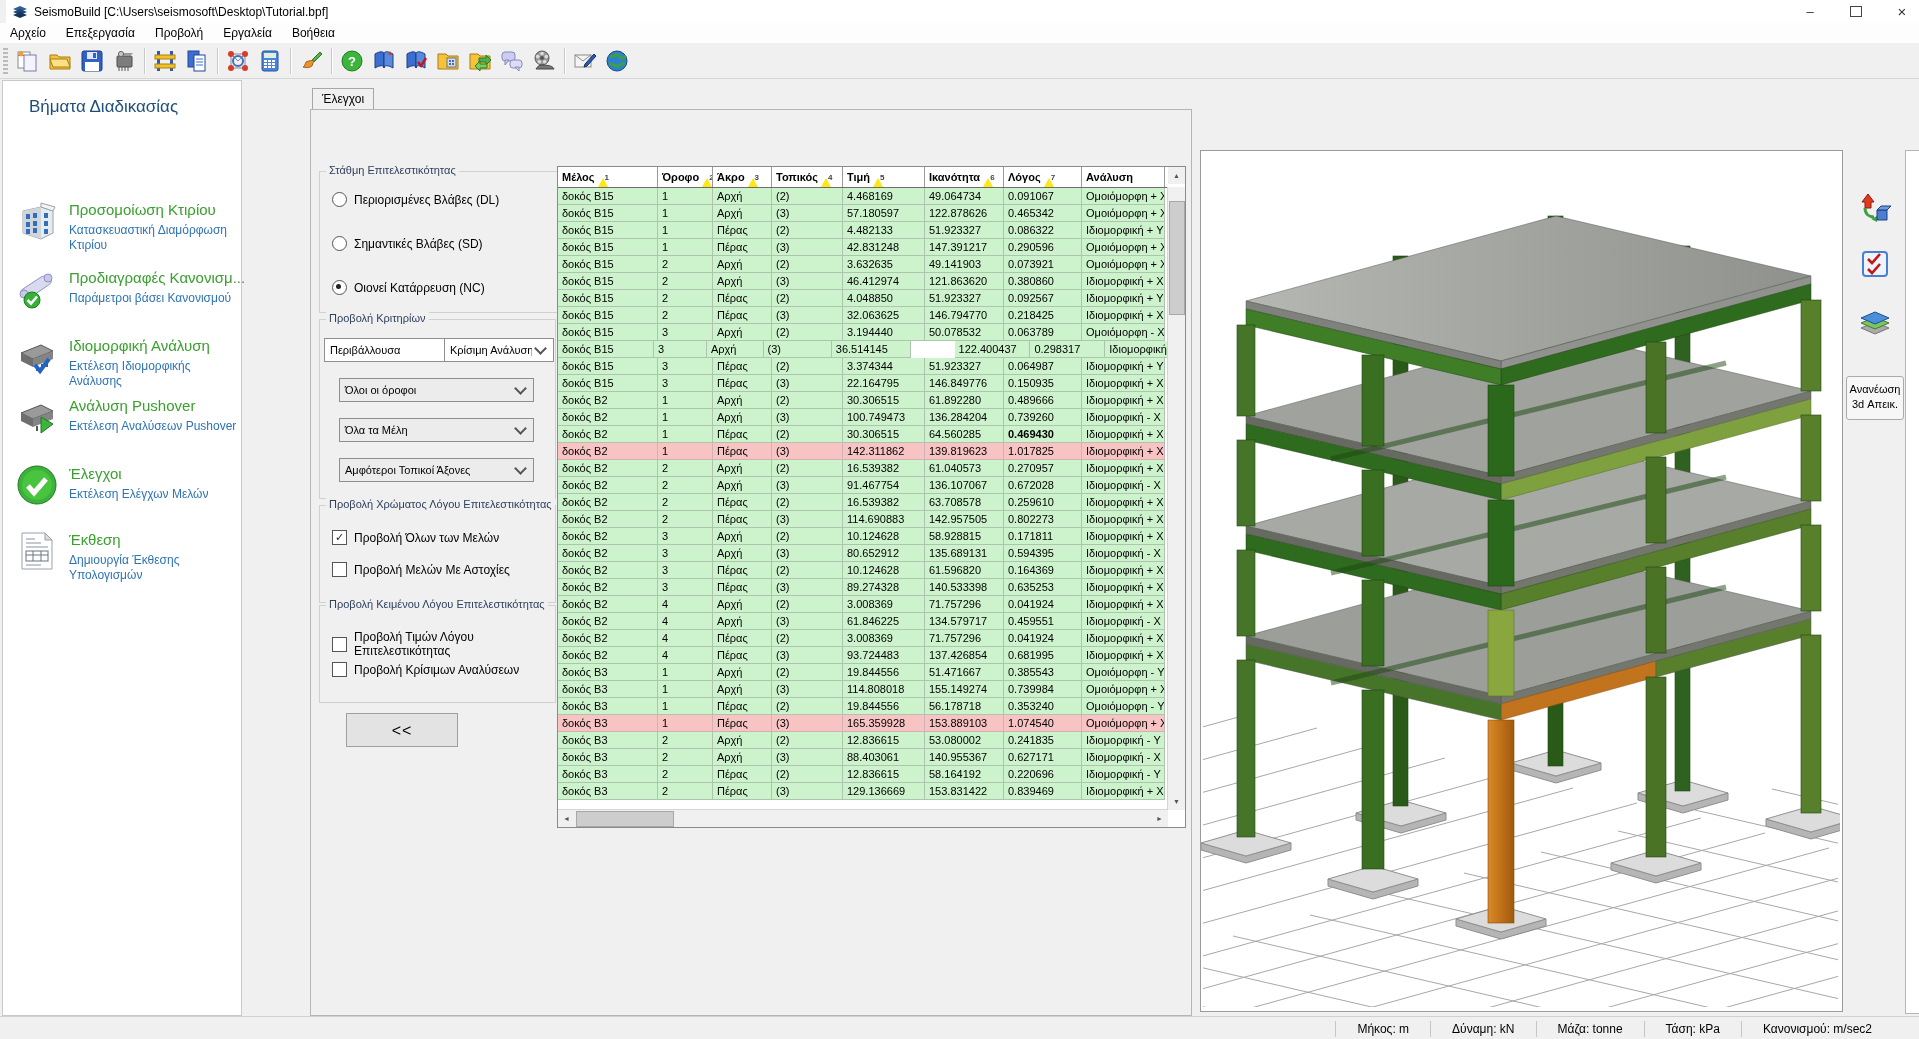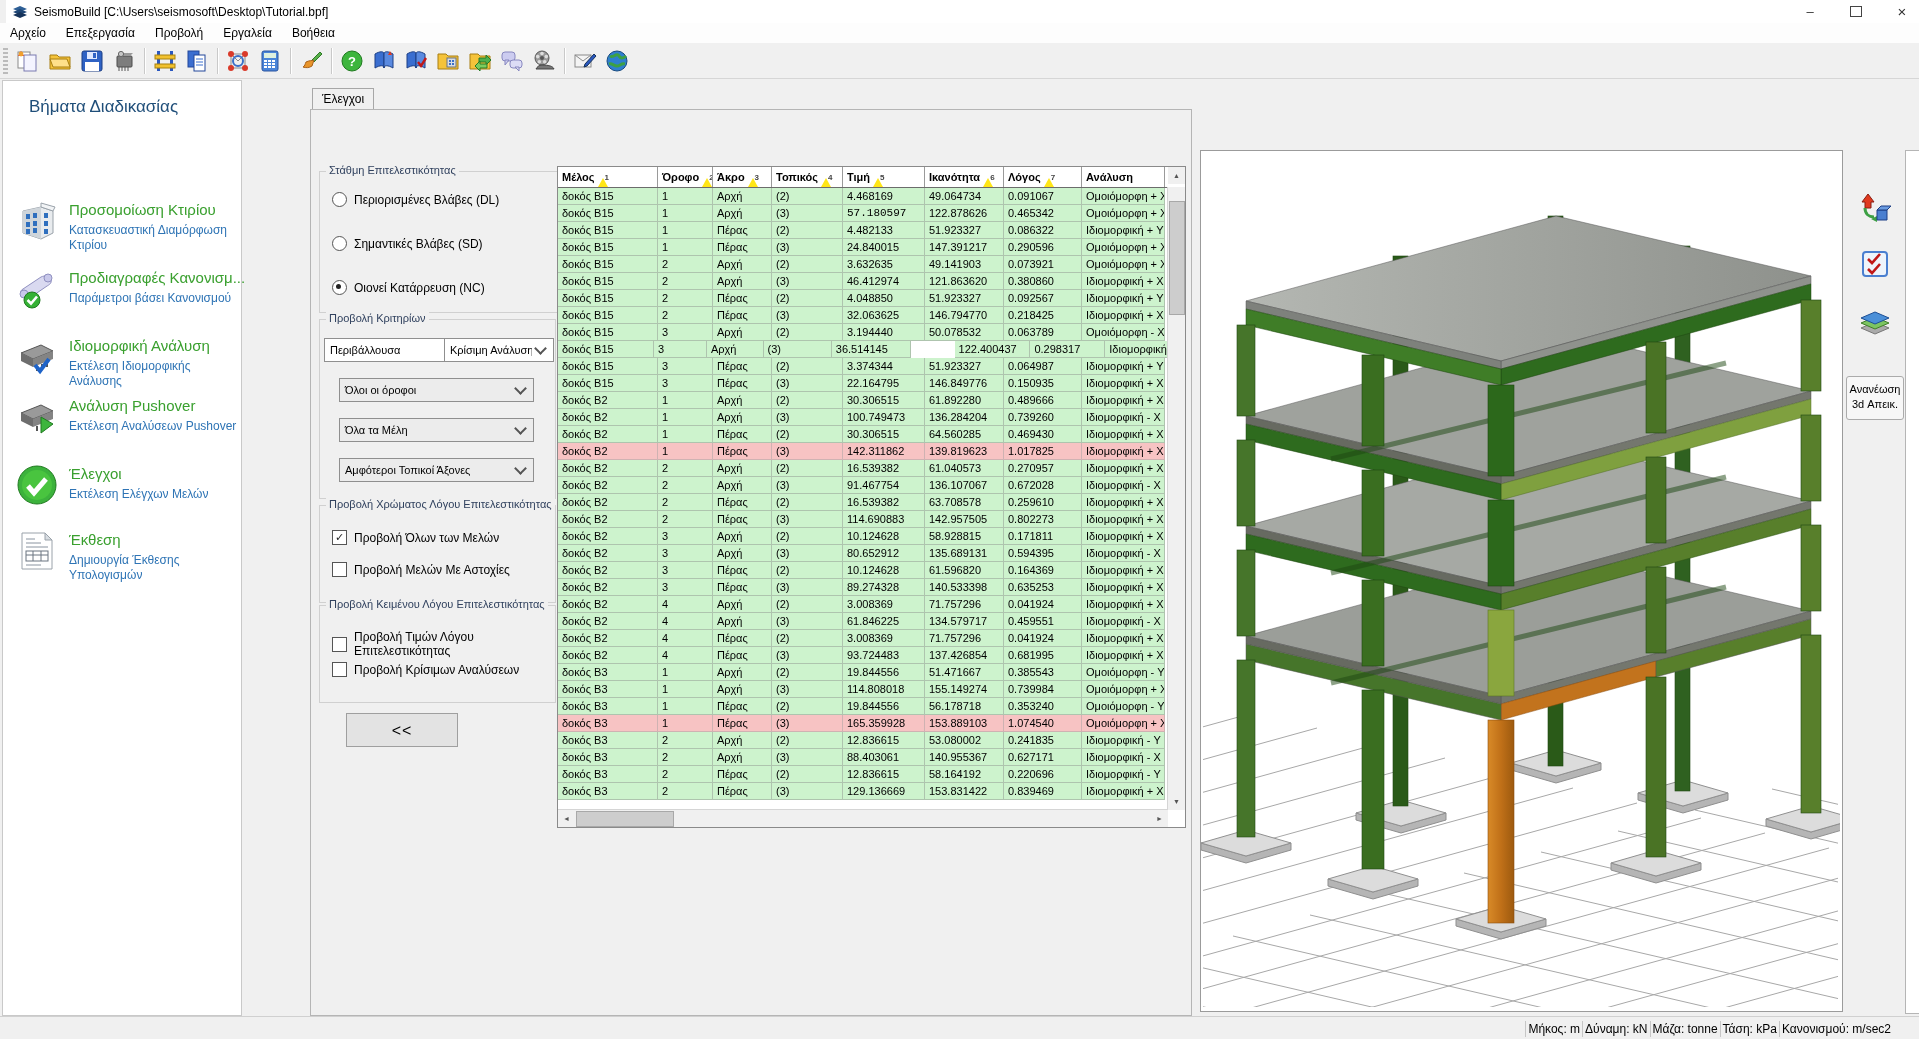--- a/index.html
+++ b/index.html
@@ -63,21 +63,21 @@
   .sthumb{position:absolute;background:#cdcdcd;border:1px solid #a8a8a8;}
   
   #view3d{left:1196px;top:84px;width:649px;height:932px;background:#f0f0f0;}
   #scene-border{position:absolute;left:4px;top:66px;width:641px;height:860px;background:#fff;border:1px solid #9b9b9b;}
   #rail{left:1845px;top:84px;width:60px;height:932px;background:#f0f0f0;}
   .railbtn{position:absolute;left:10px;width:40px;height:40px;display:flex;align-items:center;justify-content:center;}
   #btn-refresh3d{position:absolute;left:1px;top:292px;width:58px;height:44px;background:#f7f7f7;border:1px solid #ababab;border-radius:3px;font-size:11px;text-align:center;padding-top:5px;box-sizing:border-box;line-height:15px;}
   #rightstrip{left:1905px;top:150px;width:13px;height:862px;background:#fff;border:1px solid #b5b5b5;}
   
   #statusbar{left:0;top:1016px;width:1919px;height:23px;background:#f0f0f0;border-top:1px solid #d0d0d0;display:flex;justify-content:flex-end;align-items:center;}
-  .sitem{padding:0 2px;border-left:1px solid #c6c6c6;height:16px;line-height:16px;font-size:12px;white-space:nowrap;}
+  .sitem{padding:0 21px;border-left:1px solid #c6c6c6;height:16px;line-height:16px;font-size:12px;white-space:nowrap;}
   #statusbar .pad{width:26px;}
   svg{display:block;}
 </style>
 </head>
 <body>
 
 <div id="titlebar" class="abs">
   <svg id="appicon" viewBox="0 0 16 16">
     <polygon points="1,5 8,2 15,5 8,8" fill="#2e5f96"></polygon>
     <polygon points="1,8 8,5 15,8 8,11" fill="#1f4675"></polygon>
@@ -528,41 +528,41 @@
           <div class="tcell" style="width: 82px;">4.468169</div>
           <div class="tcell" style="width: 79px;">49.064734</div>
           <div class="tcell" style="width: 78px;">0.091067</div>
           <div class="tcell" style="width: 83px;">Ομοιόμορφη + X</div>
         </div>
         <div class="trow">
           <div class="tcell" style="width: 100px;">δοκός B15</div>
           <div class="tcell" style="width: 55px;">1</div>
           <div class="tcell" style="width: 59px;">Αρχή</div>
           <div class="tcell" style="width: 71px;">(3)</div>
-          <div class="tcell" style="width: 82px; font-family: Liberation Mono, monospace;">57.180597</div>
+          <div class="tcell" style="width: 82px;">57.180597</div>
           <div class="tcell" style="width: 79px;">122.878626</div>
           <div class="tcell" style="width: 78px;">0.465342</div>
           <div class="tcell" style="width: 83px;">Ομοιόμορφη + X</div>
         </div>
         <div class="trow">
           <div class="tcell" style="width: 100px;">δοκός B15</div>
           <div class="tcell" style="width: 55px;">1</div>
           <div class="tcell" style="width: 59px;">Πέρας</div>
           <div class="tcell" style="width: 71px;">(2)</div>
           <div class="tcell" style="width: 82px;">4.482133</div>
           <div class="tcell" style="width: 79px;">51.923327</div>
           <div class="tcell" style="width: 78px;">0.086322</div>
           <div class="tcell" style="width: 83px;">Ιδιομορφική + Y</div>
         </div>
         <div class="trow">
           <div class="tcell" style="width: 100px;">δοκός B15</div>
           <div class="tcell" style="width: 55px;">1</div>
           <div class="tcell" style="width: 59px;">Πέρας</div>
           <div class="tcell" style="width: 71px;">(3)</div>
-          <div class="tcell" style="width: 82px;">24.840015</div>
+          <div class="tcell" style="width: 82px;">42.831248</div>
           <div class="tcell" style="width: 79px;">147.391217</div>
           <div class="tcell" style="width: 78px;">0.290596</div>
           <div class="tcell" style="width: 83px;">Ομοιόμορφη + X</div>
         </div>
         <div class="trow">
           <div class="tcell" style="width: 100px;">δοκός B15</div>
           <div class="tcell" style="width: 55px;">2</div>
           <div class="tcell" style="width: 59px;">Αρχή</div>
           <div class="tcell" style="width: 71px;">(2)</div>
           <div class="tcell" style="width: 82px;">3.632635</div>
@@ -660,21 +660,21 @@
           <div class="tcell" style="width: 78px;">0.739260</div>
           <div class="tcell" style="width: 83px;">Ιδιομορφική - X</div>
         </div>
         <div class="trow">
           <div class="tcell" style="width: 100px;">δοκός B2</div>
           <div class="tcell" style="width: 55px;">1</div>
           <div class="tcell" style="width: 59px;">Πέρας</div>
           <div class="tcell" style="width: 71px;">(2)</div>
           <div class="tcell" style="width: 82px;">30.306515</div>
           <div class="tcell" style="width: 79px;">64.560285</div>
-          <div class="tcell" style="width: 78px;">0.469430</div>
+          <div class="tcell" style="width: 78px; font-weight: bold;">0.469430</div>
           <div class="tcell" style="width: 83px;">Ιδιομορφική + X</div>
         </div>
         <div class="trow fail">
           <div class="tcell" style="width: 100px;">δοκός B2</div>
           <div class="tcell" style="width: 55px;">1</div>
           <div class="tcell" style="width: 59px;">Πέρας</div>
           <div class="tcell" style="width: 71px;">(3)</div>
           <div class="tcell" style="width: 82px;">142.311862</div>
           <div class="tcell" style="width: 79px;">139.819623</div>
           <div class="tcell" style="width: 78px;">1.017825</div>

